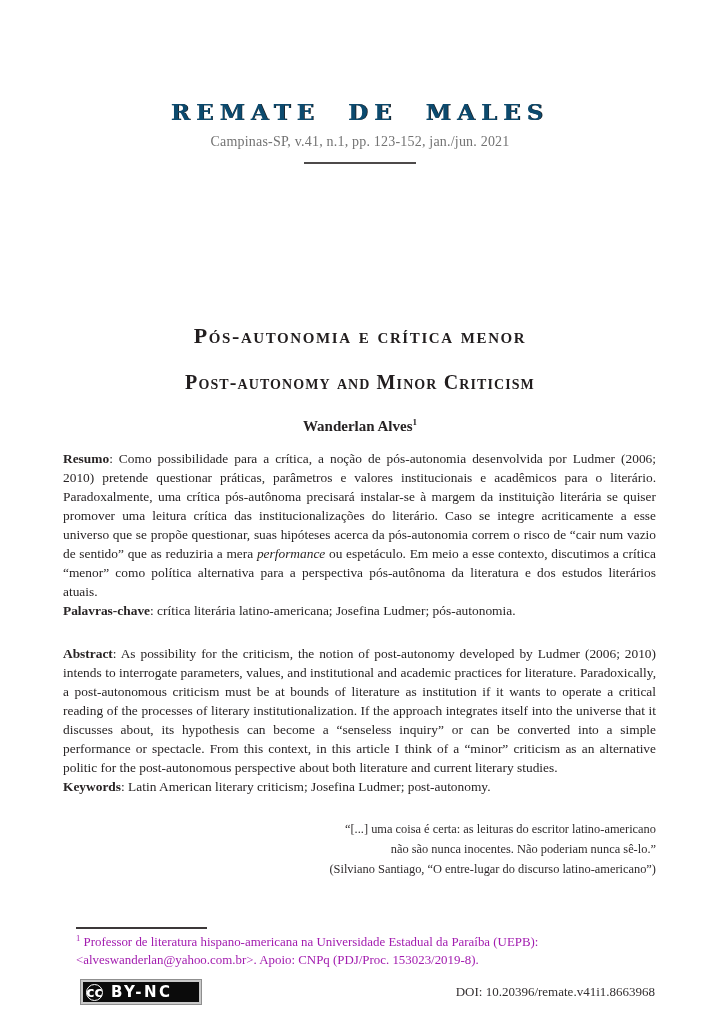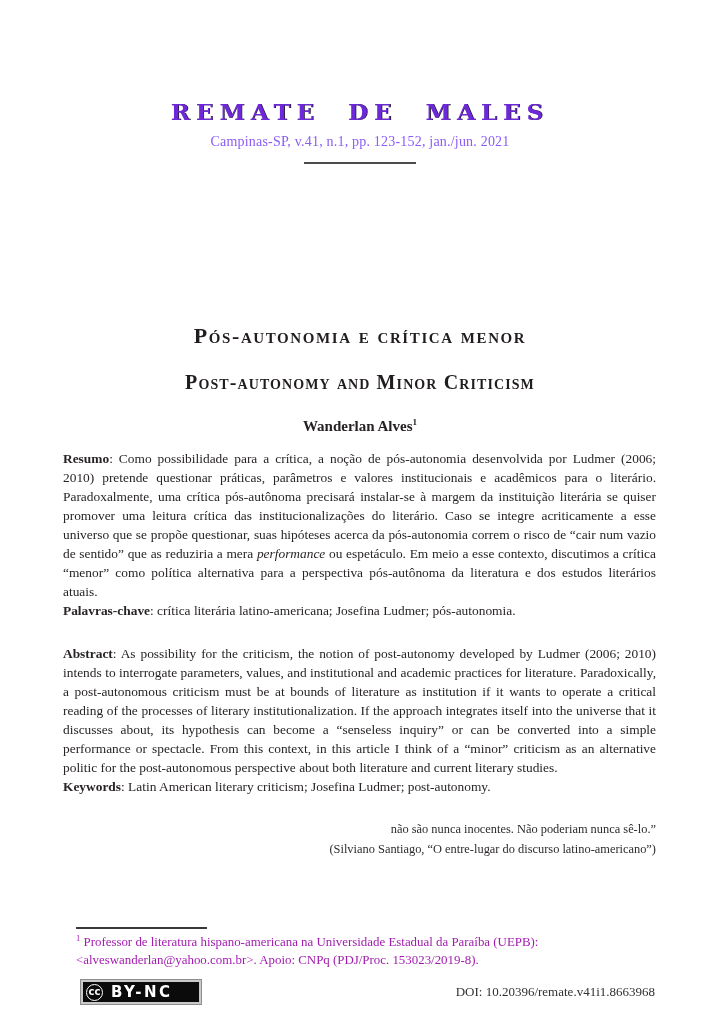--- a/index.html
+++ b/index.html
@@ -14,28 +14,28 @@
 
   
   .masthead { position:absolute; top:99px; left:0; width:720px; text-align:center; }
   .journal-logo {
     font-family:"DejaVu Serif", serif;
     font-weight:bold;
     font-size:23px;
     line-height:26px;
     letter-spacing:6px;
     word-spacing:14px;
-    color:#6d28d9;
+    color:#0c4a6e;
     text-shadow:0.7px 0 0 #1e1a1b;
   }
   .journal-citation {
     margin-top:8px;
     font-size:14px;
     line-height:18px;
-    color:#8b5cf6;
+    color:#737373;
     letter-spacing:0.2px;
   }
   .masthead-rule {
     width:112px; height:0;
     border-top:2px solid #4d4a4a;
     margin:11px auto 0 auto;
   }
 
   
   .titles { position:absolute; top:306px; left:64px; width:592px; text-align:center; }
@@ -104,21 +104,21 @@
     padding:0 26px 0 3px;
   }
   .cc-circle {
     width:15px; height:15px;
     border:1.8px solid #ffffff;
     border-radius:50%;
     display:flex; align-items:center; justify-content:center;
     color:#ffffff;
     font-family:"DejaVu Sans", sans-serif;
     font-weight:bold;
-    font-size:10px;
+    font-size:14px;
     line-height:1;
     letter-spacing:0;
     flex:0 0 auto;
   }
   .cc-label {
     margin-left:8px;
     color:#ffffff;
     font-family:"DejaVu Sans", sans-serif;
     font-weight:bold;
     font-size:15px;
@@ -148,20 +148,21 @@
       <p><b>Resumo</b><span>: Como possibilidade para a crítica, a noção de pós-autonomia desenvolvida por Ludmer (2006; 2010) pretende questionar práticas, parâmetros e valores institucionais e acadêmicos para o literário. Paradoxalmente, uma crítica pós-autônoma precisará instalar-se à margem da instituição literária se quiser promover uma leitura crítica das institucionalizações do literário. Caso se integre acriticamente a esse universo que se propõe questionar, suas hipóteses acerca da pós-autonomia correm o risco de “cair num vazio de sentido” que as reduziria a mera </span><i>performance</i><span> ou espetáculo. Em meio a esse contexto, discutimos a crítica “menor” como política alternativa para a perspectiva pós-autônoma da literatura e dos estudos literários atuais.</span></p>
       <p><b>Palavras-chave</b><span>: crítica literária latino-americana; Josefina Ludmer; pós-autonomia.</span></p>
     </div>
 
     <div class="abstract-en-block">
       <p><b>Abstract</b><span>: As possibility for the criticism, the notion of post-autonomy developed by Ludmer (2006; 2010) intends to interrogate parameters, values, and institutional and academic practices for literature. Paradoxically, a post-autonomous criticism must be at bounds of literature as institution if it wants to operate a critical reading of the processes of literary institutionalization. If the approach integrates itself into the universe that it discusses about, its hypothesis can become a “senseless inquiry” or can be converted into a simple performance or spectacle. From this context, in this article I think of a “minor” criticism as an alternative politic for the post-autonomous perspective about both literature and current literary studies.</span></p>
       <p><b>Keywords</b><span>: Latin American literary criticism; Josefina Ludmer; post-autonomy.</span></p>
     </div>
 
     <div class="epigraph">
+      <div>“[...] uma coisa é certa: as leituras do escritor latino-americano</div>
       <div>não são nunca inocentes. Não poderiam nunca sê-lo.”</div>
       <div>(Silviano Santiago, “O entre-lugar do discurso latino-americano”)</div>
     </div>
   </section>
 
   <div class="footnote-area">
     <div class="footnote-rule"></div>
     <p class="footnote-text"><sup>1</sup><span> Professor de literatura hispano-americana na Universidade Estadual da Paraíba (UEPB): &lt;alveswanderlan@yahoo.com.br&gt;. Apoio: CNPq (PDJ/Proc. 153023/2019-8).</span></p>
   </div>
 

